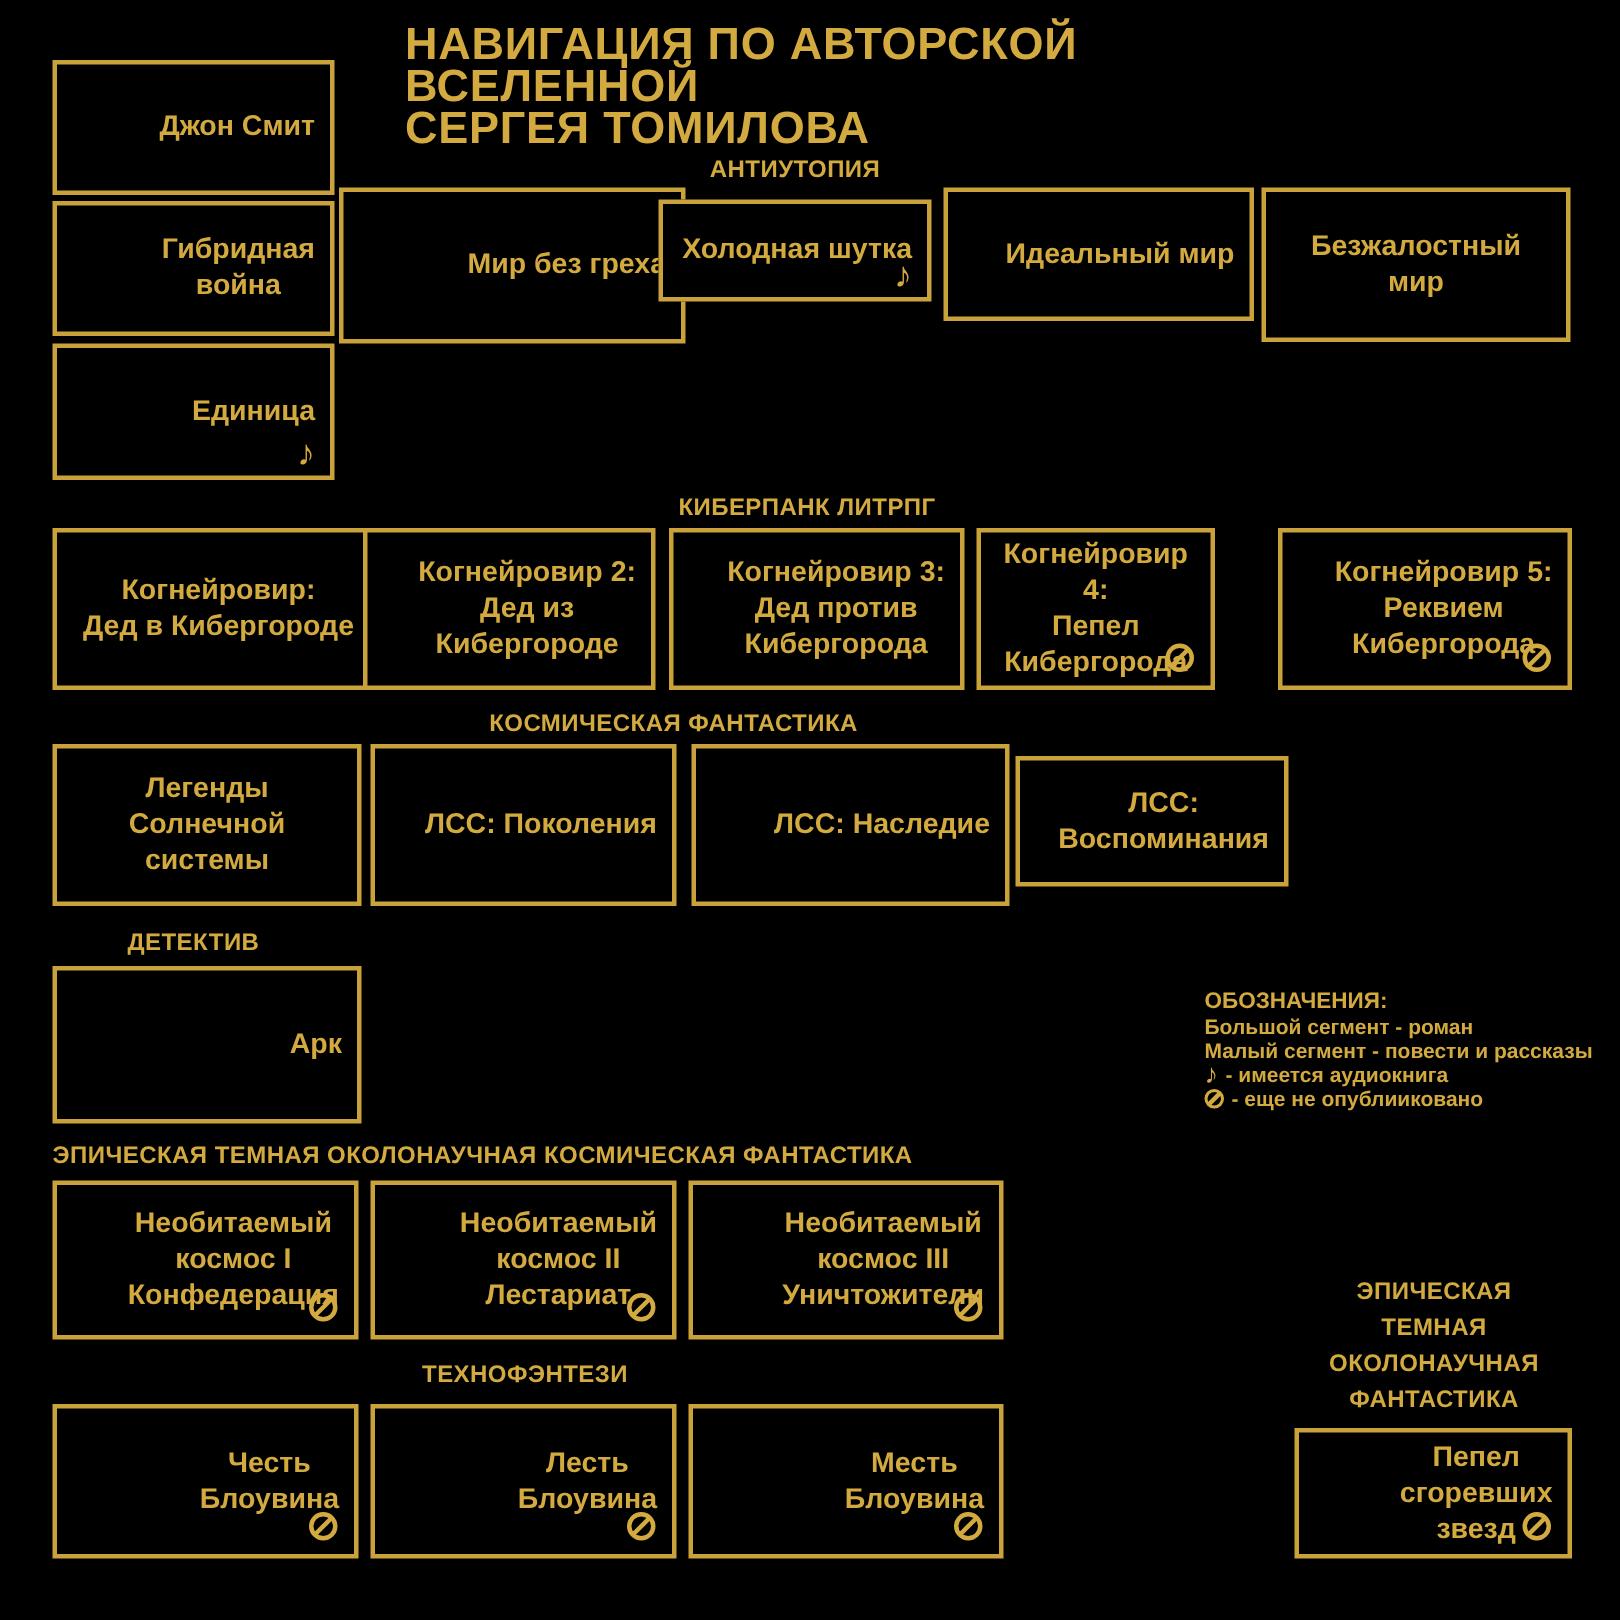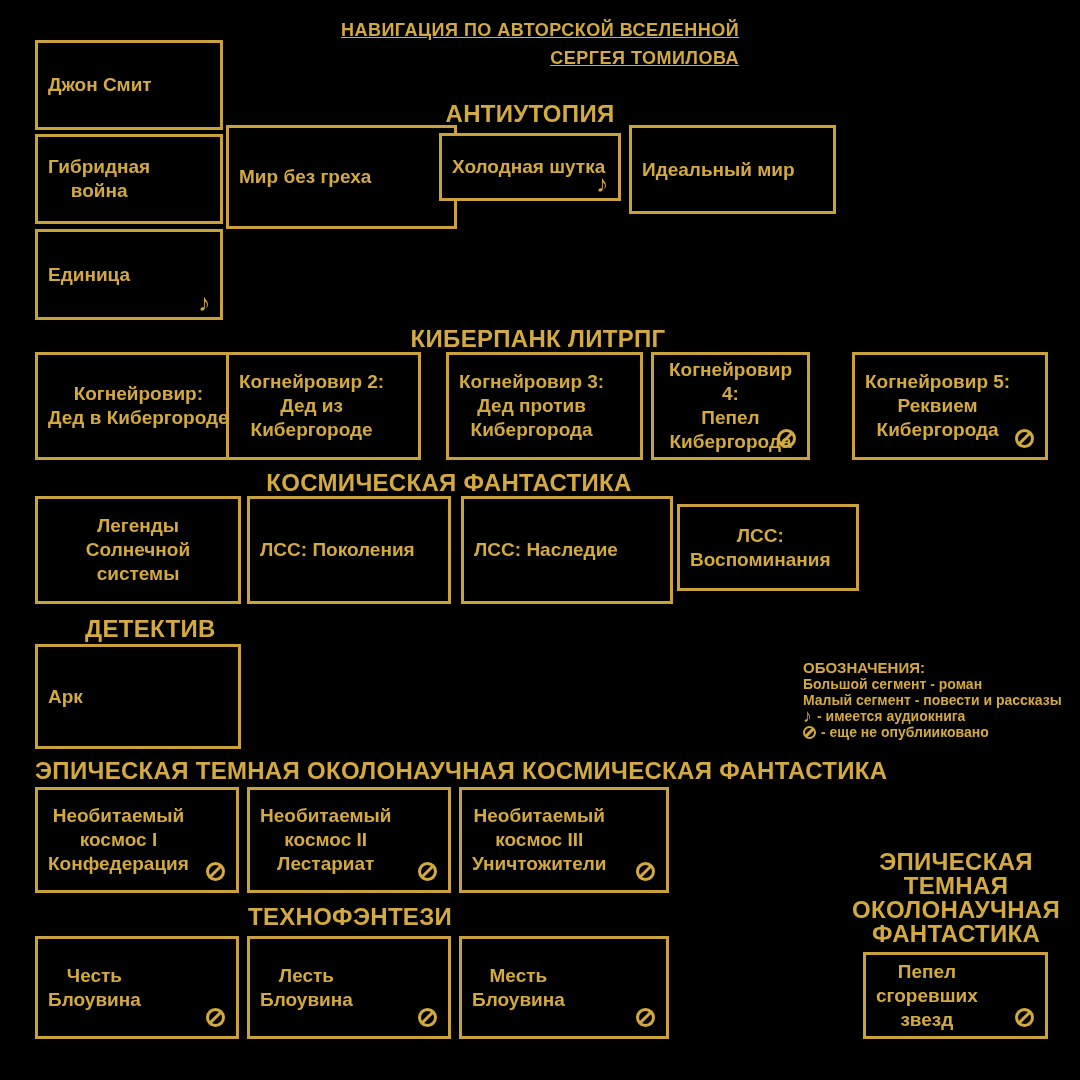--- a/index.html
+++ b/index.html
@@ -8,32 +8,31 @@
     --bg:#000000;
   }
   html,body{margin:0;padding:0;background:var(--bg);}
   .canvas{
     position:relative;width:1080px;height:1080px;background:var(--bg);
     font-family:"Liberation Sans",sans-serif;font-weight:bold;
     color:var(--gold-bright);overflow:hidden;
   }
   .title{
     position:absolute;left:540px;top:16px;transform:translateX(-50%);
-    text-align:right;font-size:18px;line-height:28px;white-space:pre-line;
+    text-align:left;font-size:30px;line-height:28px;white-space:pre-line;
     letter-spacing:.5px;
-    text-decoration:underline;
   }
   .hdr{
-    position:absolute;font-size:24px;line-height:24px;white-space:pre-line;
+    position:absolute;font-size:16px;line-height:24px;white-space:pre-line;
     letter-spacing:.3px;
   }
   .hdr.centered{transform:translateX(-50%);text-align:center;}
   .box{
     position:absolute;box-sizing:border-box;border:3px solid var(--gold);
-    background:var(--bg);display:flex;align-items:center;justify-content:flex-start;
+    background:var(--bg);display:flex;align-items:center;justify-content:flex-end;
     text-align:center;
   }
   .box .label{
     white-space:pre-line;font-size:19px;line-height:24px;padding:0 10px;
   }
   .music-icon{
     position:absolute;right:10px;bottom:2px;font-size:24px;line-height:1;
     font-weight:normal;
   }
   .no-icon{
@@ -82,27 +81,30 @@
   <div class="box" style="left:226px;top:125px;width:231px;height:104px">
     <span class="label">Мир без греха</span>
   </div>
   <div class="box" style="left:439px;top:133px;width:182px;height:68px">
     <span class="label">Холодная шутка</span>
     <span class="music-icon">♪</span>
   </div>
   <div class="box" style="left:629px;top:125px;width:207px;height:89px">
     <span class="label">Идеальный мир</span>
   </div>
+  <div class="box" style="left:841px;top:125px;width:206px;height:103px">
+    <span class="label">Безжалостный мир</span>
+  </div>
 
   <div class="hdr centered" style="left:538px;top:327px">КИБЕРПАНК ЛИТРПГ</div>
   <div class="box" style="left:35px;top:352px;width:214px;height:108px">
     <span class="label">Когнейровир:
 Дед в Кибергороде</span>
   </div>
-  <div class="box" style="left:226px;top:352px;width:195px;height:108px">
+  <div class="box" style="left:242px;top:352px;width:195px;height:108px">
     <span class="label">Когнейровир 2:
 Дед из
 Кибергороде</span>
   </div>
   <div class="box" style="left:446px;top:352px;width:197px;height:108px">
     <span class="label">Когнейровир 3:
 Дед против
 Кибергорода</span>
   </div>
   <div class="box" style="left:651px;top:352px;width:159px;height:108px">

